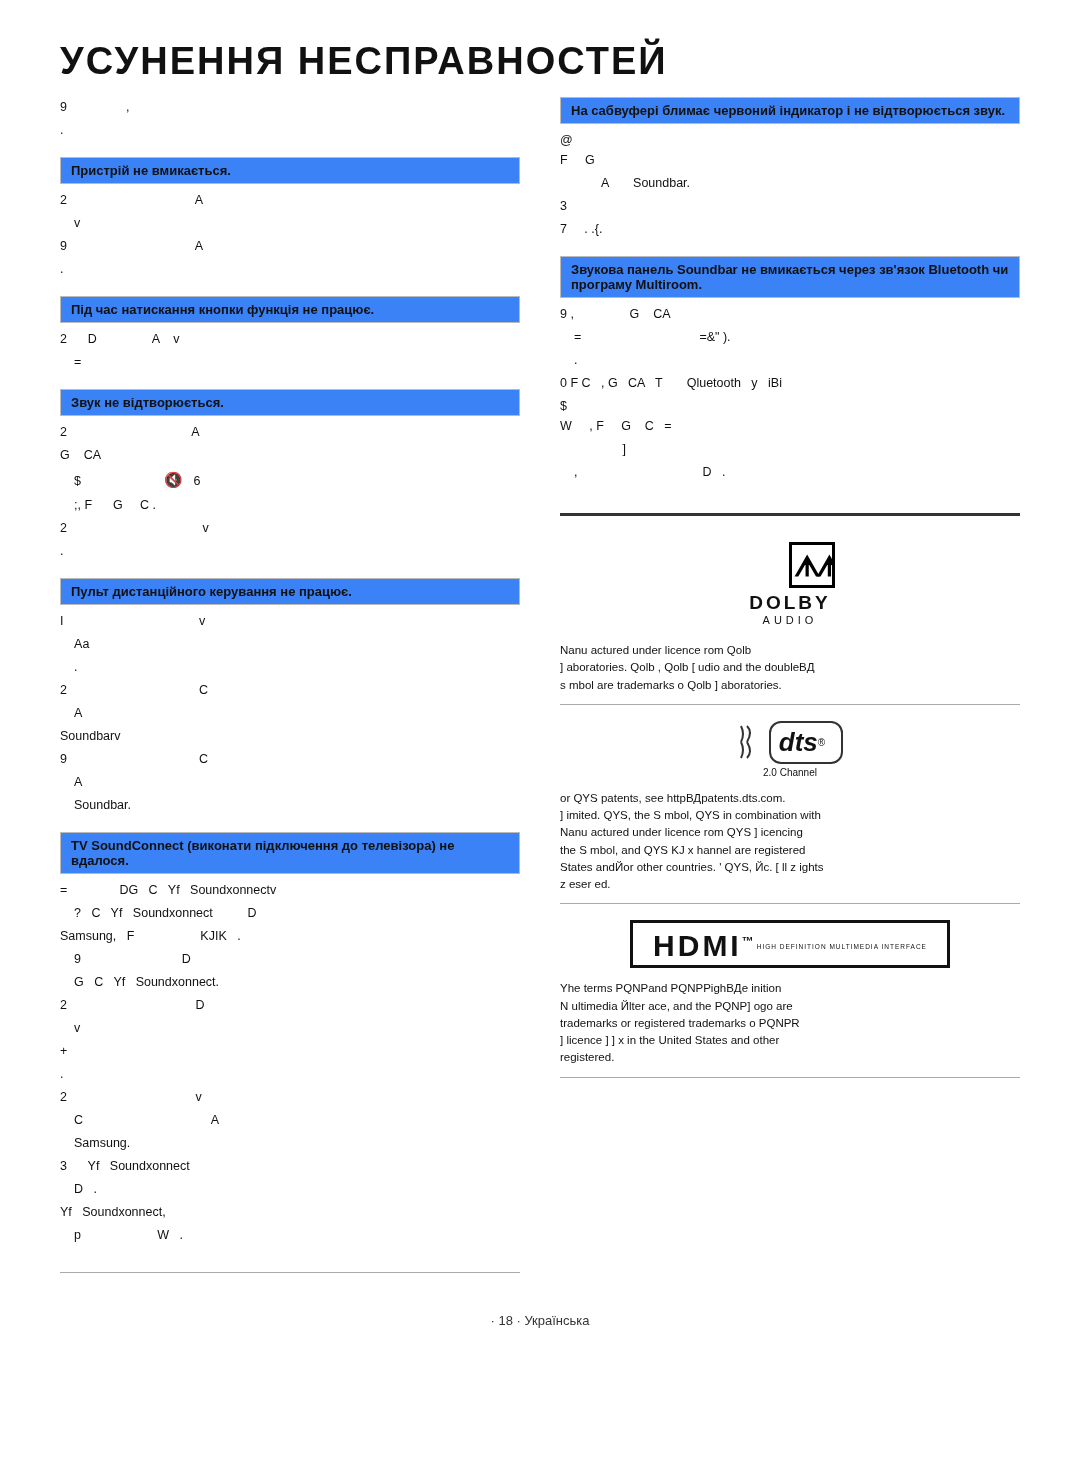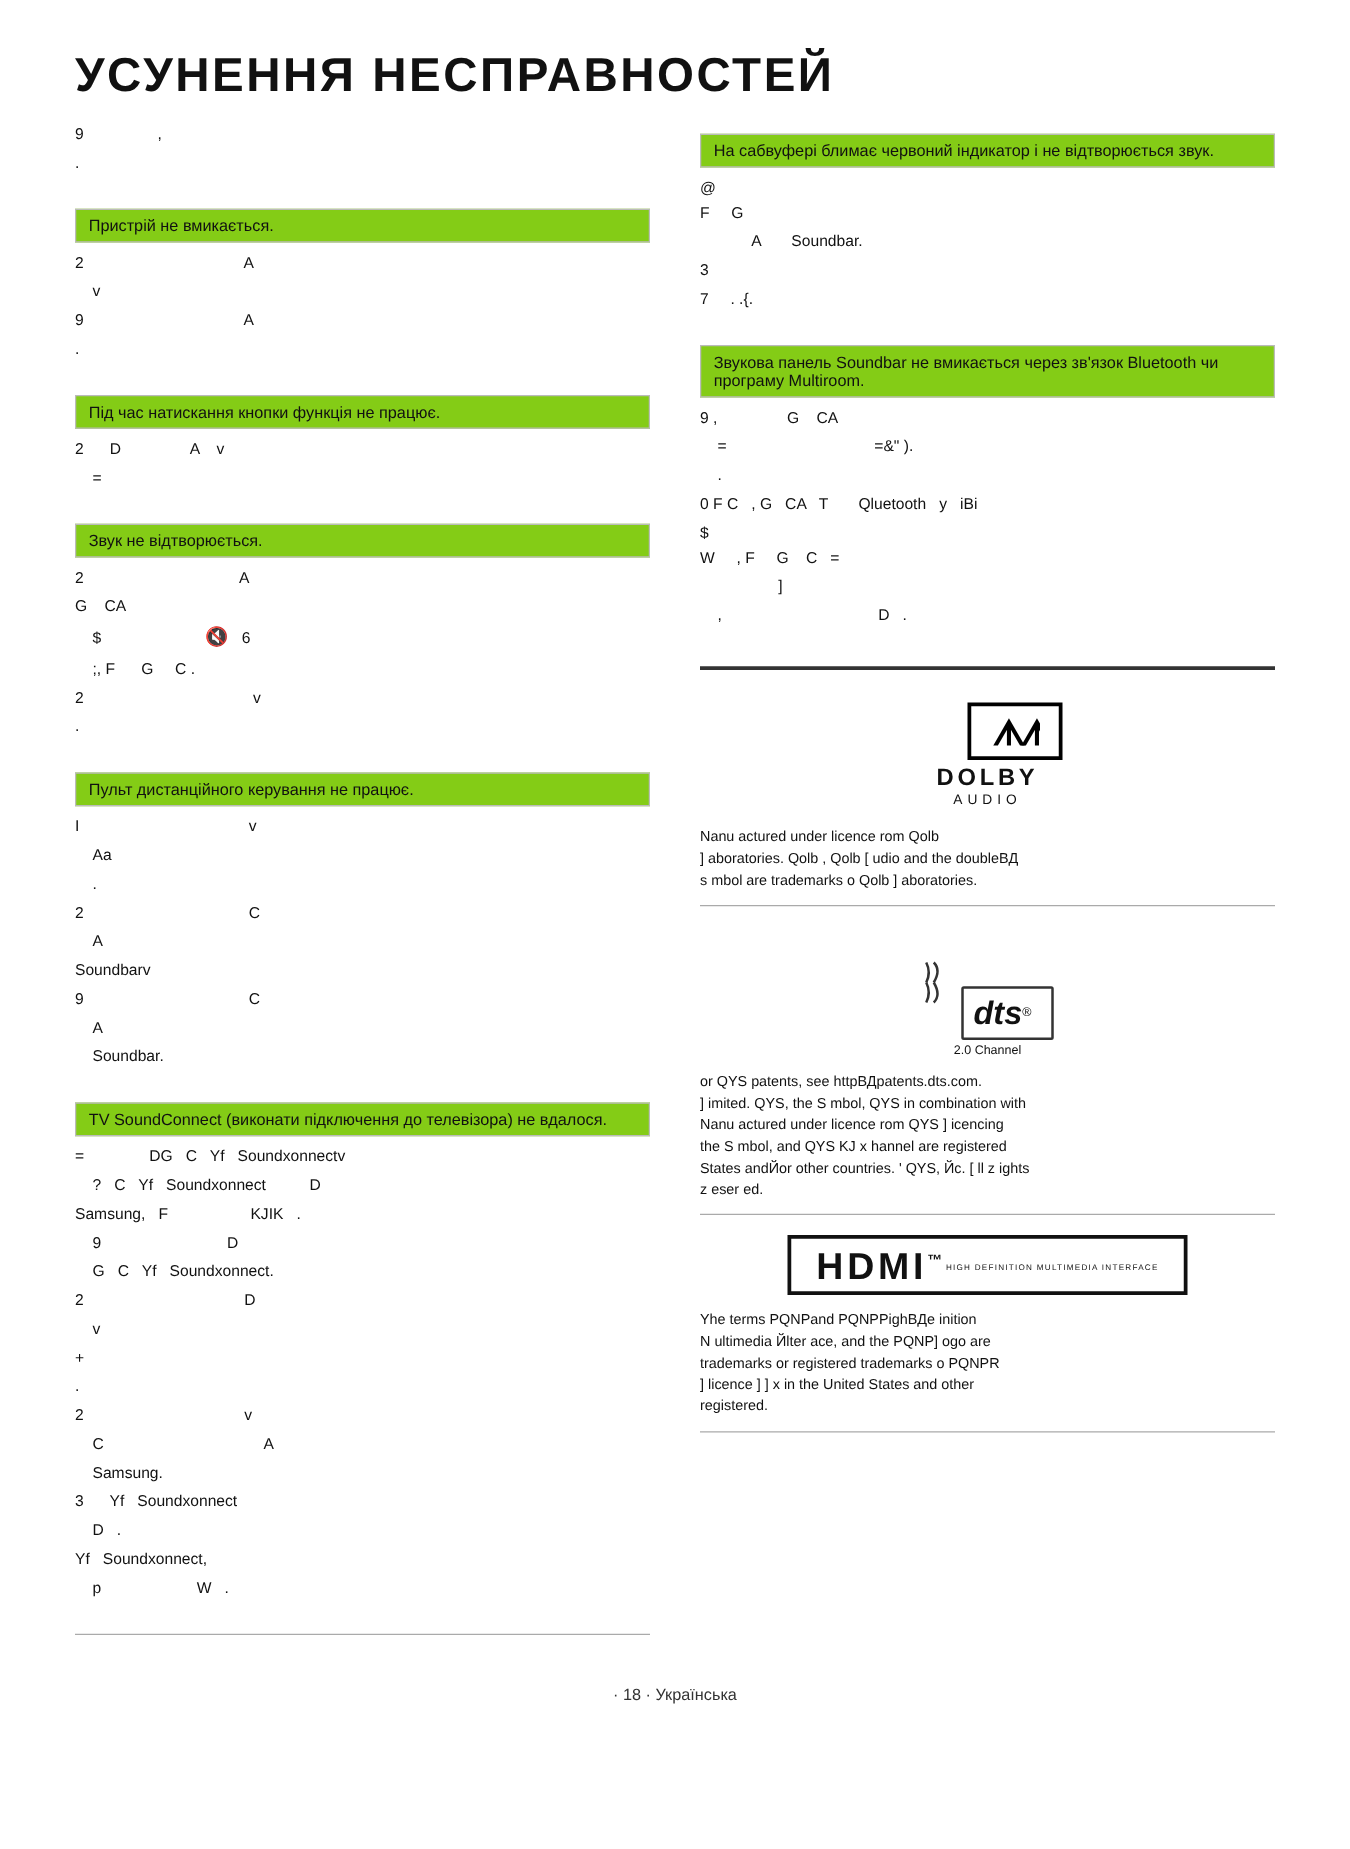--- a/index.html
+++ b/index.html
@@ -42,27 +42,26 @@
       line-height: 1.6;
       margin-bottom: 3px;
       color: #111;
     }
 
     .section-block .indent {
       padding-left: 14px;
     }
 
     .box-header {
-      background: #84cc16;
+      background: #3b82f6;
       border: 1px solid #bbb;
       padding: 5px 10px;
-      font-weight: normal;
+      font-weight: bold;
       font-size: 13px;
       margin-bottom: 6px;
-      margin-top: 10px;
     }
 
     .divider-line {
       border: none;
       border-top: 1px solid #aaa;
       margin: 10px 0;
     }
 
     .divider-thick {
       border: none;
@@ -105,22 +104,21 @@
       font-size: 11.5px;
       line-height: 1.5;
     }
 
     
     .dts-wrapper {
       display: inline-flex;
       align-items: center;
       border: 2px solid #333;
       padding: 4px 16px 4px 8px;
-      border-radius: 2px;
-      margin-top: 48px;
+      border-radius: 12px;
     }
 
     .hdmi-wrapper {
       display: flex;
       flex-direction: row;
       align-items: center;
       border: 3px solid #111;
       padding: 6px 20px 2px 20px;
       justify-content: center;
     }
@@ -413,21 +411,21 @@
           <span>.</span>
         </p>
       </div>
 
       <hr class="divider-thick">
 
       <div>
 
         <div class="logo-block">
           <div class="dolby-logo">
-            <div class="dolby-dd-box" style="display:flex;align-items:center;justify-content:center;border:3px solid #000;width:76px;height:46px;margin-bottom:4px;margin-left:44px;">
+            <div class="dolby-dd-box" style="display:flex;align-items:center;justify-content:center;border:3px solid #000;width:46px;height:46px;margin-bottom:4px;margin-left:44px;">
               <svg width="40" height="34" viewBox="0 0 40 34">
                 <text x="2" y="28" font-family="Arial Black" font-size="28" font-weight="900" letter-spacing="-4">ᗑᗑ</text>
               </svg>
             </div>
             <div style="font-weight:700;font-size:19px;letter-spacing:3px;">DOLBY</div>
             <div style="font-size:11px;letter-spacing:4px;">AUDIO</div>
           </div>
         </div>
 
         <p class="small-text">Nanu actured under licence rom Qolb</p>

